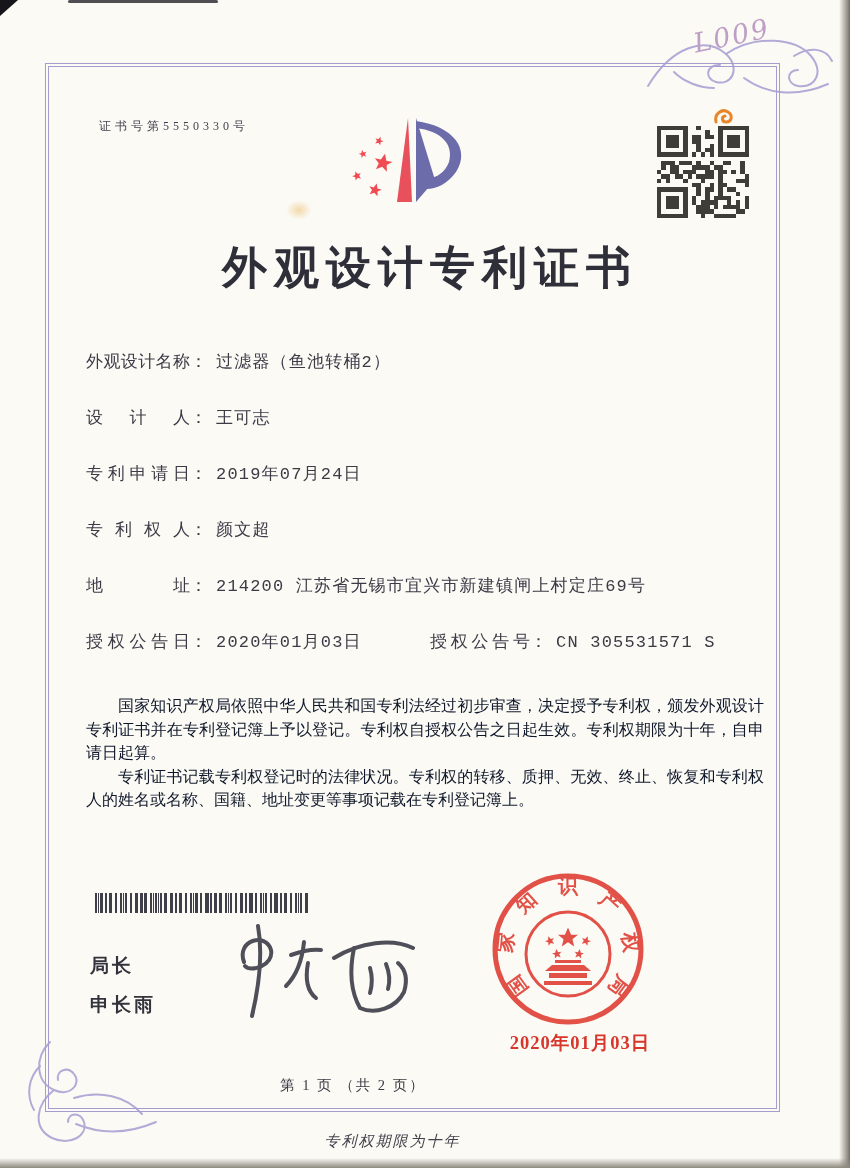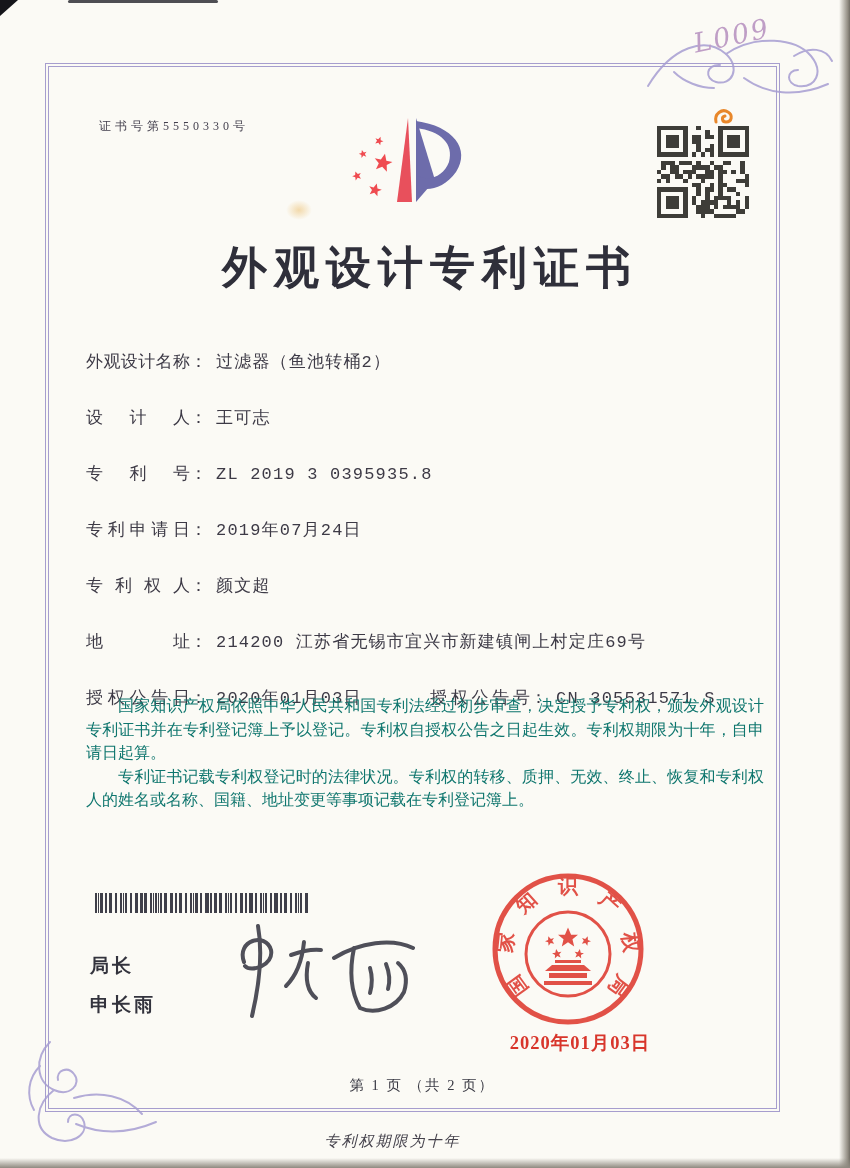--- a/index.html
+++ b/index.html
@@ -38,36 +38,36 @@
   
   .fields{position:absolute;left:86px;top:350px;width:690px;font-size:17px;color:#3d3a46;}
   .field-row{margin-bottom:33px;white-space:nowrap;font-family:Liberation Mono, monospace;}
   .flabel{display:inline-block;width:104px;text-align:justify;text-align-last:justify;}
   .fcolon{display:inline-block;margin-right:9px;}
   .fvalue{letter-spacing:1.2px;}
   .grant-no-group{display:inline-block;margin-left:58px;}
   .grant-no-group .flabel{width:100px;}
   
   .body-text{position:absolute;left:86px;top:694px;width:678px;
-    font-size:16px;line-height:23.5px;color:#0f766e;text-align:justify;}
+    font-size:16px;line-height:23.5px;color:#0f172a;text-align:justify;}
   .body-text p{margin:0;text-indent:2em;}
   
   .barcode{position:absolute;left:95px;top:893px;width:213px;height:20px;
     background:
       repeating-linear-gradient(90deg,#3f3f49 0 2px,transparent 2px 5px),
       repeating-linear-gradient(90deg,#3f3f49 0 1px,transparent 1px 7px),
       repeating-linear-gradient(90deg,transparent 0 3px,#3f3f49 3px 4px,transparent 4px 11px);}
   .signatory{position:absolute;left:90px;top:953px;font-size:19px;font-weight:600;
     letter-spacing:3px;color:#33333d;}
   .signatory div{margin-bottom:13px;}
   .signature{position:absolute;left:208px;top:920px;}
   .seal{position:absolute;left:488px;top:870px;width:160px;height:160px;mix-blend-mode:multiply;}
   .seal-date{position:absolute;left:496px;top:1030px;width:168px;text-align:center;
     font-size:18.5px;letter-spacing:1px;color:#d8352b;font-weight:600;}
-  .page-info{position:absolute;left:280px;top:1076px;width:215px;text-align:right;
+  .page-info{position:absolute;left:280px;top:1076px;width:215px;text-align:left;
     font-size:14.5px;letter-spacing:2px;color:#3a3a44;}
   .back-note{position:absolute;left:285px;top:1132px;width:215px;text-align:center;
     font-size:15px;font-style:italic;letter-spacing:2px;color:#45424c;}
 </style>
 </head>
 <body>
 
 <div class="corner-wedge"></div>
 <div class="top-streak"></div>
 <div class="right-strip"></div>
@@ -255,23 +255,20 @@
 <div class="title">外观设计专利证书</div>
 
 <div class="fields">
   <div class="field-row">
     <span class="flabel">外观设计名称</span><span class="fcolon">：</span><span class="fvalue">过滤器（鱼池转桶2）</span>
   </div>
   <div class="field-row">
     <span class="flabel">设计人</span><span class="fcolon">：</span><span class="fvalue">王可志</span>
   </div>
   <div class="field-row">
-    <span class="flabel">专利号</span><span class="fcolon">：</span><span class="fvalue">ZL 2019 3 0395935.8</span>
-  </div>
-  <div class="field-row">
     <span class="flabel">专利申请日</span><span class="fcolon">：</span><span class="fvalue">2019年07月24日</span>
   </div>
   <div class="field-row">
     <span class="flabel">专利权人</span><span class="fcolon">：</span><span class="fvalue">颜文超</span>
   </div>
   <div class="field-row">
     <span class="flabel">地址</span><span class="fcolon">：</span><span class="fvalue">214200 江苏省无锡市宜兴市新建镇闸上村定庄69号</span>
   </div>
   <div class="field-row">
     <span><span class="flabel">授权公告日</span><span class="fcolon">：</span><span class="fvalue">2020年01月03日</span></span>

